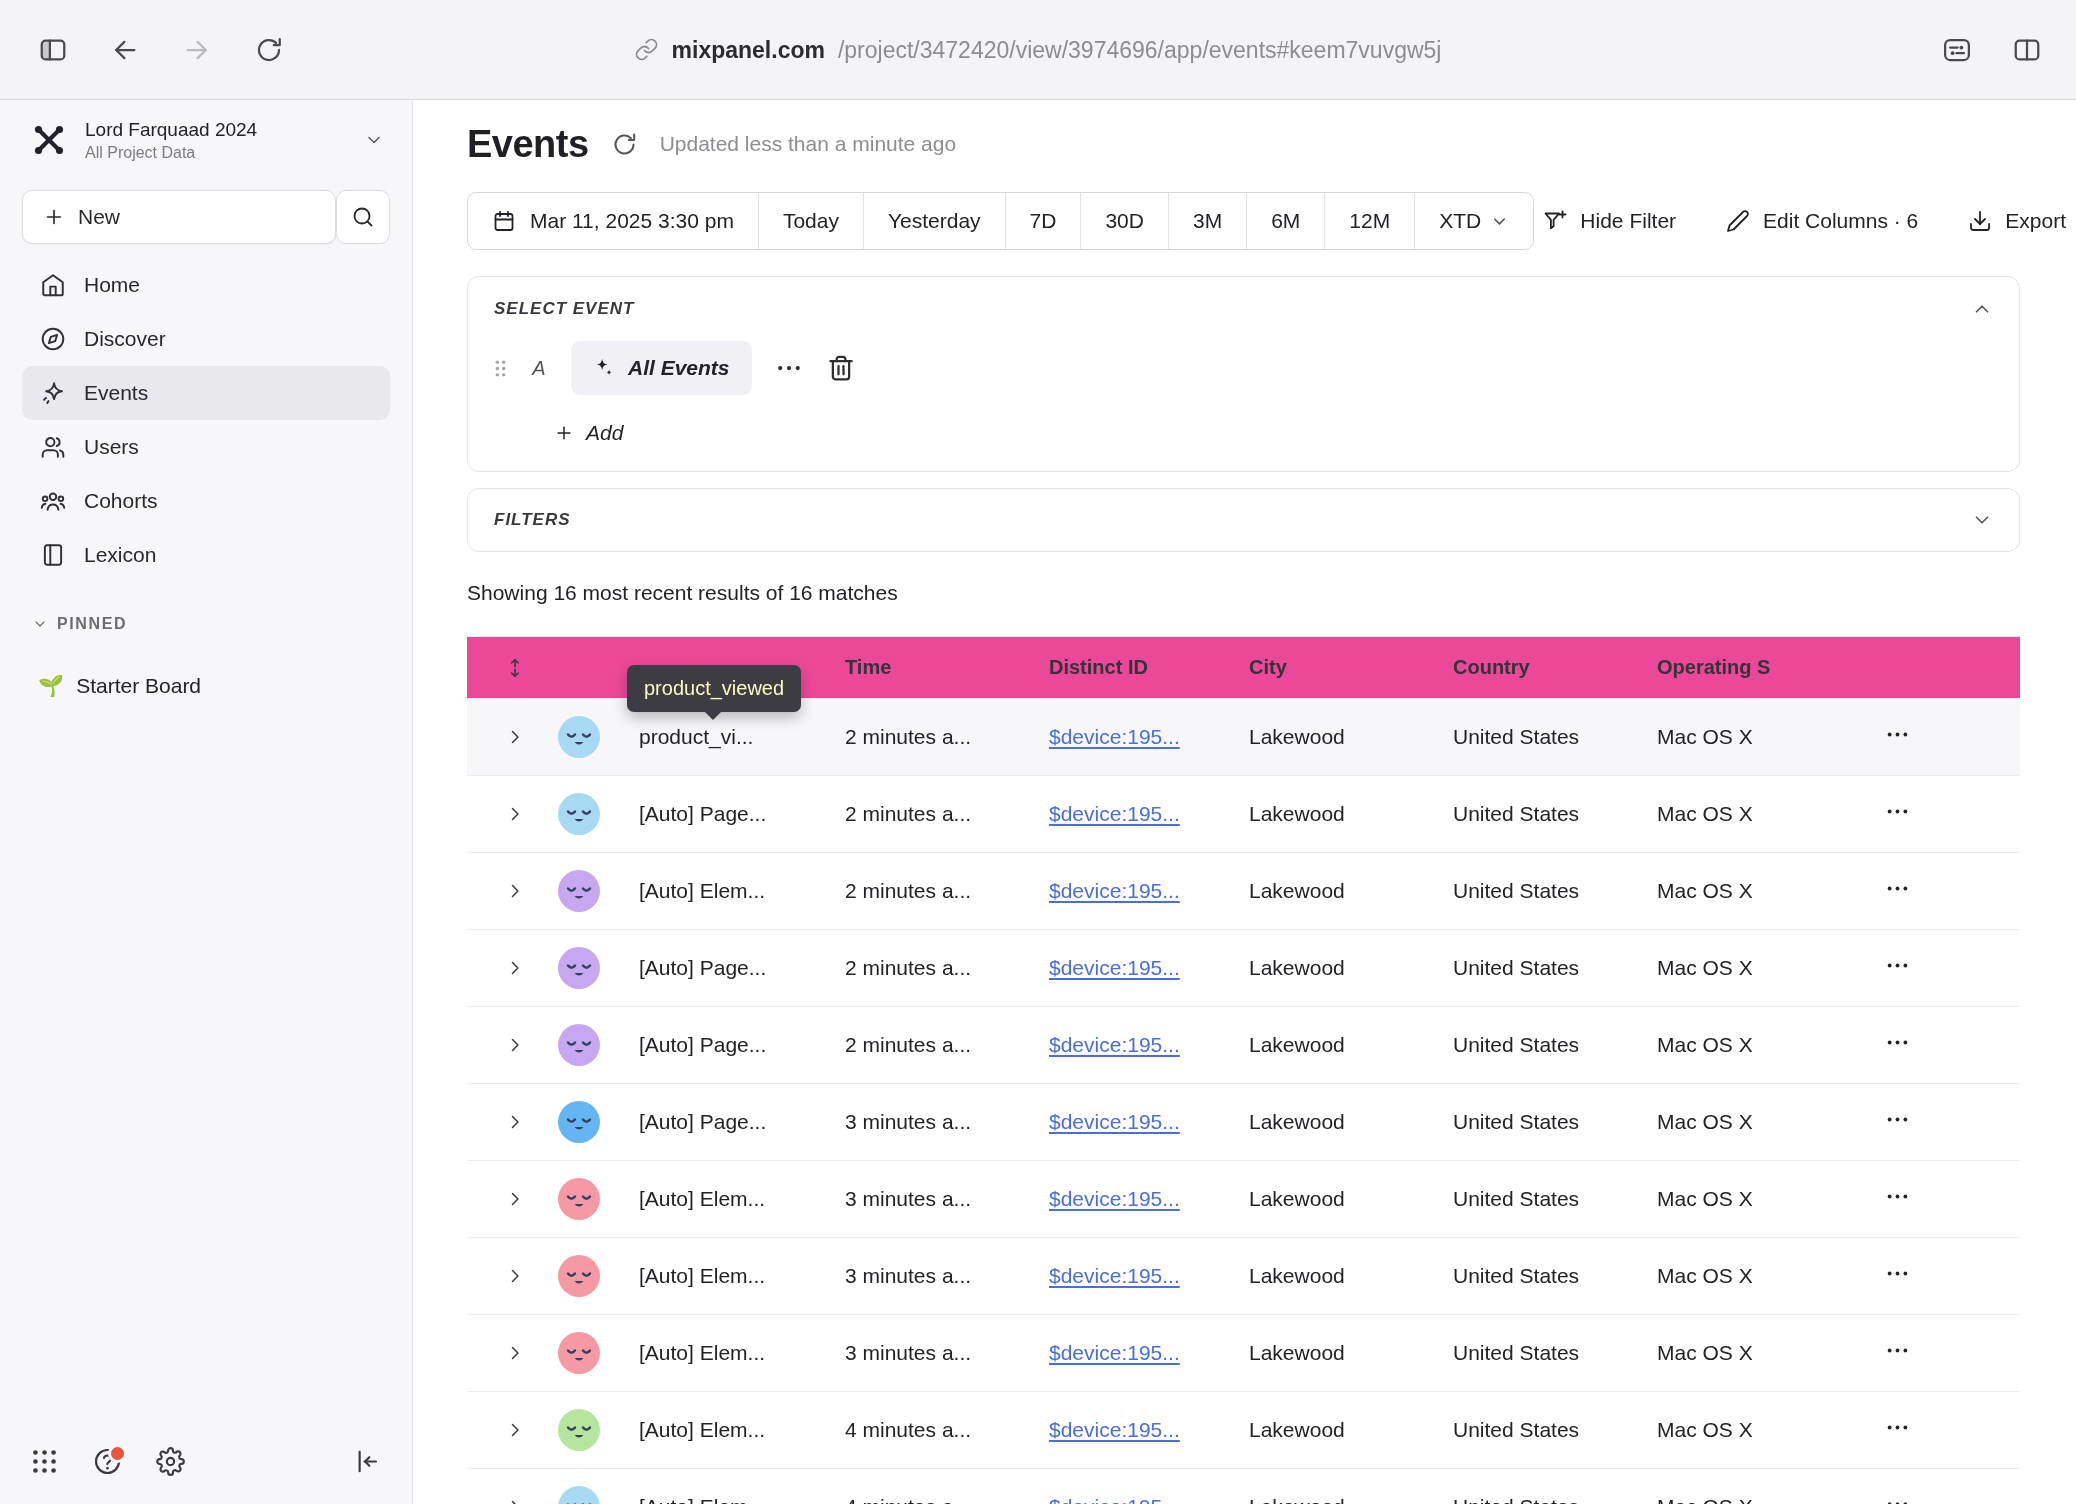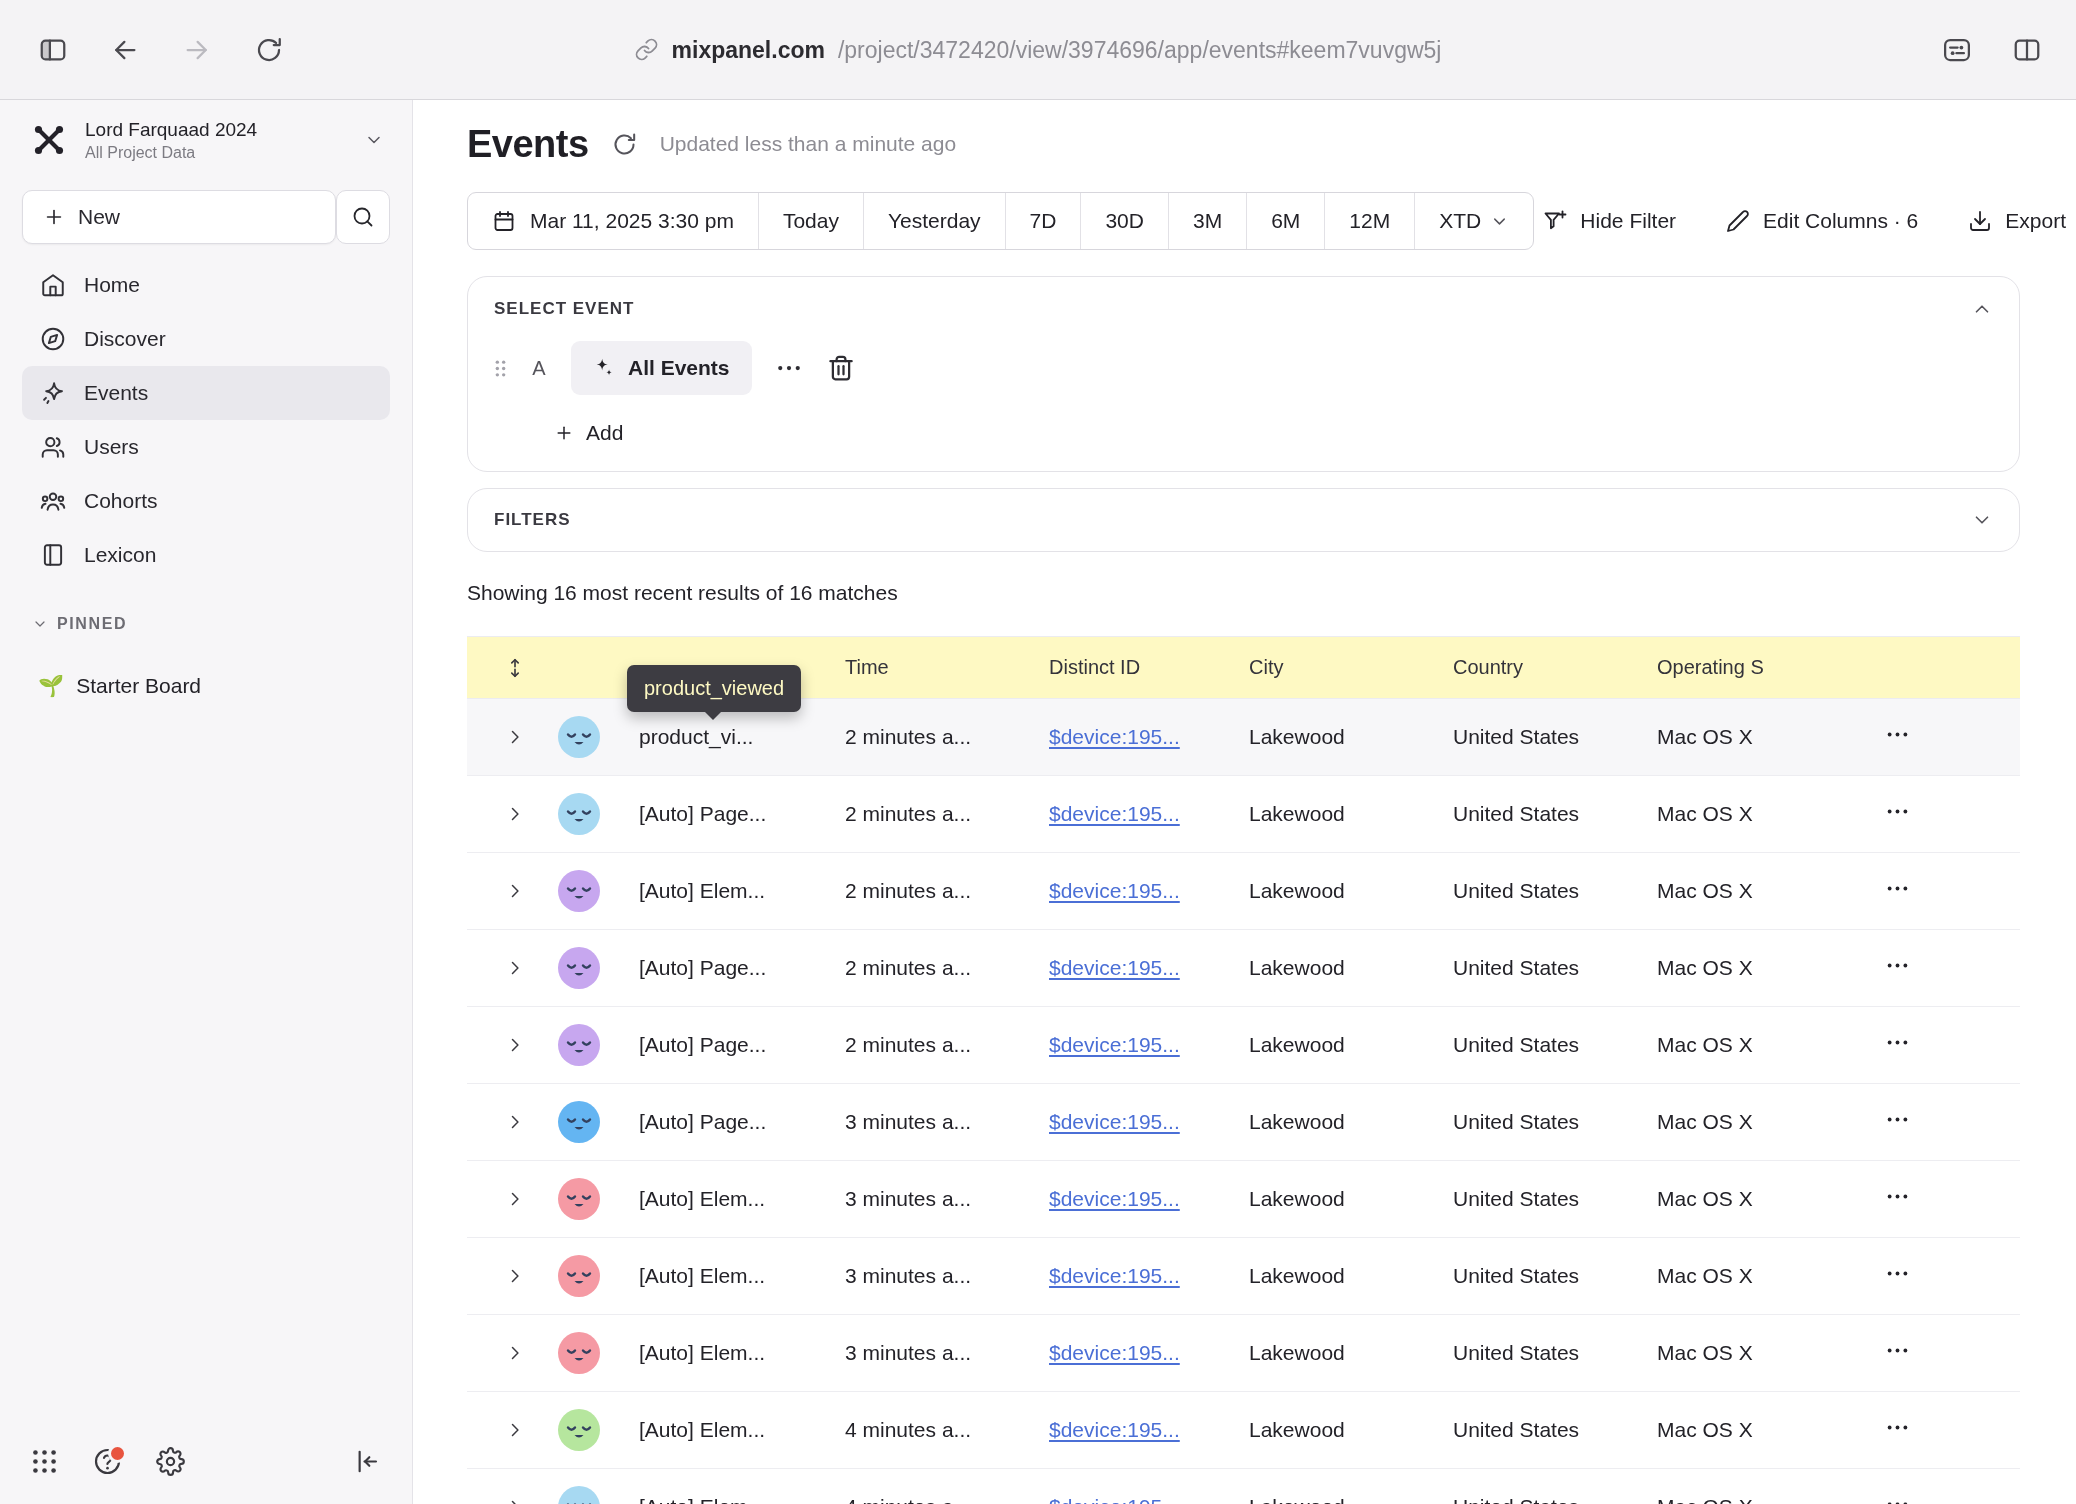--- a/index.html
+++ b/index.html
@@ -54,42 +54,42 @@
 
   .toolbar { margin-top:22px; display:flex; align-items:center; }
   .range-group { display:flex; align-items:stretch; height:58px; border:1px solid #d7d6dc; border-radius:9px; background:#fff; overflow:hidden; }
   .date-cell { display:flex; align-items:center; gap:14px; padding:0 24px; font-size:21px; font-weight:500; color:#232228; cursor:pointer; white-space:nowrap; }
   .seg { display:flex; align-items:center; gap:9px; padding:0 24px; font-size:21px; color:#232228; border-left:1px solid #e2e1e6; cursor:pointer; white-space:nowrap; }
   .seg-chev { width:19px; height:19px; color:#55545b; display:inline-flex; }
   .toolbar-right { margin-left:auto; margin-right:-46px; display:flex; align-items:center; gap:50px; }
   .tool-btn { display:flex; align-items:center; gap:13px; font-size:21px; font-weight:500; color:#232228; cursor:pointer; white-space:nowrap; }
   .tool-btn .ic { color:#232228; }
 
-  .card { border:1px solid #e3e2e7; border-radius:20px; background:#fff; }
+  .card { border:1px solid #e3e2e7; border-radius:12px; background:#fff;font-style:italic; }
   .select-card { margin-top:26px; padding:22px 26px 24px; }
   .card-head { display:flex; align-items:center; justify-content:space-between; height:20px; }
   .card-title { font-size:17px; font-weight:700; letter-spacing:1px; color:#3a3940; }
   .chev-btn { width:22px; height:22px; color:#55545b; display:inline-flex; cursor:pointer; }
   .event-row { margin-top:22px; display:flex; align-items:center; gap:22px; height:54px; }
   .drag { width:13px; height:19px; color:#a3a2aa; display:inline-flex; cursor:grab; }
   .drag svg { width:100%; height:100%; }
   .row-letter { font-size:20px; color:#55545b; width:20px; text-align:center; }
   .event-pill { display:flex; align-items:center; gap:13px; background:#f1f0f4; border-radius:9px; padding:0 22px; height:54px; font-size:21px; font-weight:700; color:#232228; cursor:pointer; }
   .event-pill .ic { color:#232228; }
   .icon-btn { width:30px; height:30px; color:#2e2d33; display:inline-flex; cursor:pointer; }
   .add-row { margin-top:24px; margin-left:60px; display:flex; align-items:center; gap:12px; height:28px; font-size:21px; font-weight:500; color:#232228; cursor:pointer; }
   .filters-card { margin-top:16px; height:64px; display:flex; align-items:center; justify-content:space-between; padding:0 26px; }
 
   .results { margin-top:28px; font-size:21px; color:#232228; line-height:26px; }
   .results b { font-weight:400; }
 
   
   .table-wrap { margin-top:30px; position:relative; }
   .t-row { display:grid; grid-template-columns:56px 72px 230px 204px 200px 204px 204px 1fr 120px; align-items:center; padding:0 16px 0 20px; height:77px; border-bottom:1px solid #ededf1; font-size:21px; color:#232228; }
-  .t-header { height:63px; background:#fef9c3; border-top:1px solid #ececf0; border-bottom:1px solid #ececf0; font-size:20px; font-weight:400; color:#34333a; }
+  .t-header { height:63px; background:#ec4899; border-top:1px solid #ececf0; border-bottom:1px solid #ececf0; font-size:20px; font-weight:700; color:#34333a; }
   .t-row.hl { background:#f7f7f9; }
   .cell { white-space:nowrap; overflow:hidden; }
   .center { display:flex; justify-content:center; align-items:center; }
   .chev-cell { width:20px; height:20px; color:#3a393f; display:inline-flex; cursor:pointer; }
   .avatar-wrap { width:44px; height:44px; display:inline-flex; }
   .avatar-wrap svg { width:100%; height:100%; }
   .event-name { padding-left:24px; cursor:pointer; }
   .link { color:#4b6fd6; text-decoration:underline; text-underline-offset:3px; cursor:pointer; }
   .dots-btn { width:27px; height:27px; color:#232228; display:inline-flex; cursor:pointer; }
 

